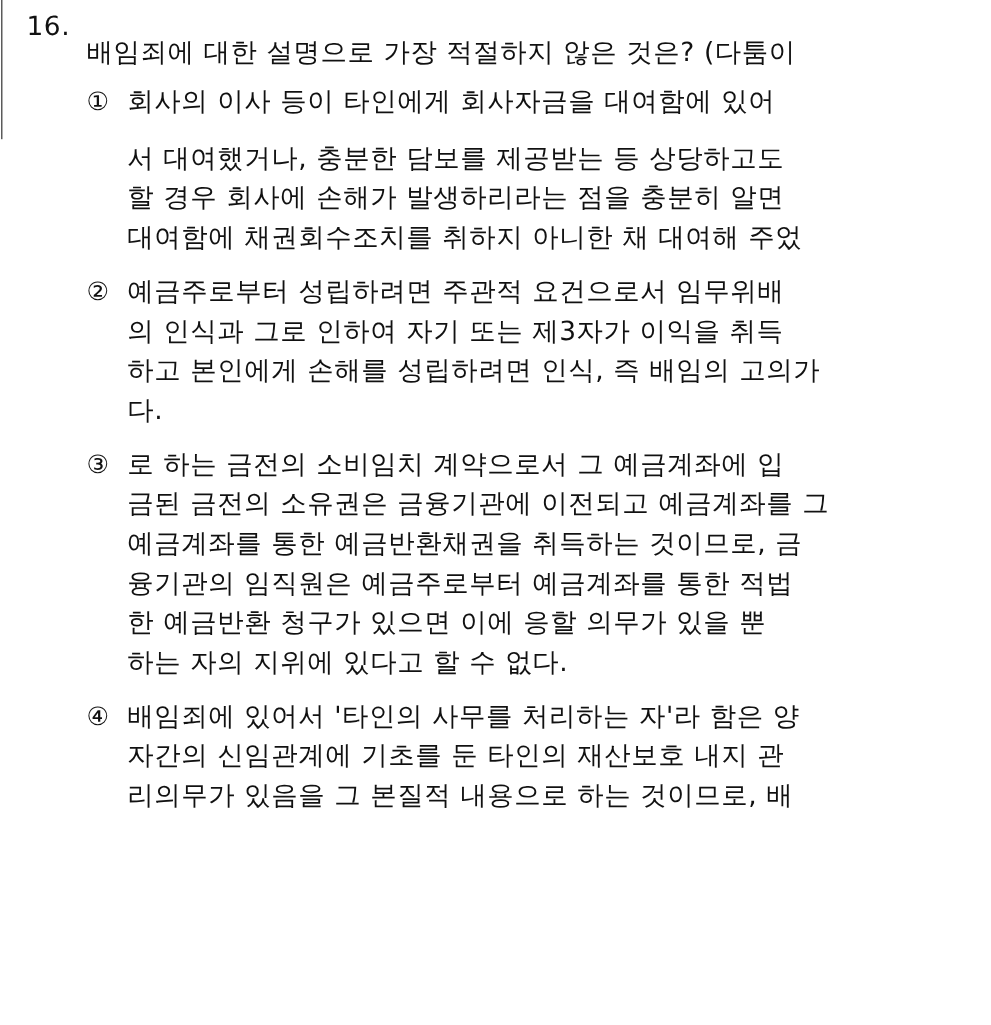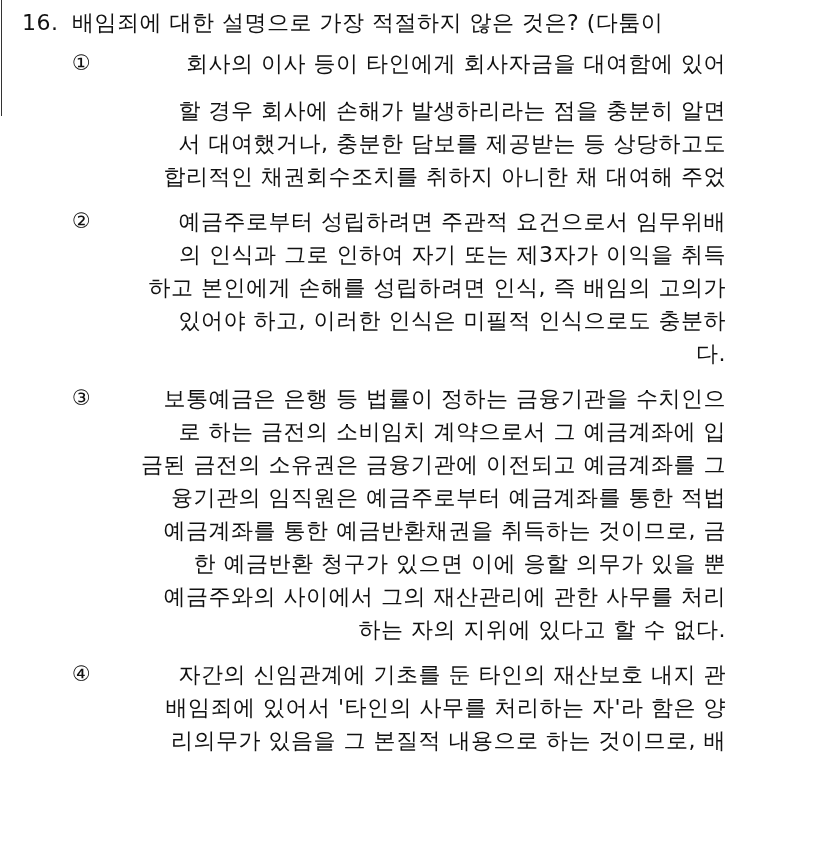--- a/index.html
+++ b/index.html
@@ -34,34 +34,34 @@
     }
     .q-stem {
       display: flex;
     }
     .q-number {
       width: 50px;
       flex: 0 0 auto;
     }
     .q-text {
       flex: 1 1 auto;
+      margin-top: 22px;
     }
     .option {
       display: flex;
       margin-left: 50px;
     }
     .option-marker {
       width: 34px;
       flex: 0 0 auto;
       font-size: 21px;
     }
     .option-body {
       width: 620px;
       flex: 0 0 auto;
-      text-align: right;
     }
     .option-line {
       display: block;
       white-space: nowrap;
     }
     .gap-after-stem { height: 8px; }
     .gap-small { height: 14px; }
     .gap-item { height: 12px; }
   </style>
 </head>
@@ -77,59 +77,56 @@
     </div>
   </div>
 
   <div class="gap-after-stem"></div>
 
   <div class="option">
     <span class="option-marker">①</span>
     <div class="option-body">
       <span class="option-line">회사의 이사 등이 타인에게 회사자금을 대여함에 있어</span>
       <div class="gap-small"></div>
+      <span class="option-line">서 대여했거나, 충분한 담보를 제공받는 등 상당하고도</span>
       <span class="option-line">할 경우 회사에 손해가 발생하리라는 점을 충분히 알면</span>
-      <span class="option-line">서 대여했거나, 충분한 담보를 제공받는 등 상당하고도</span>
-      <span class="option-line">합리적인 채권회수조치를 취하지 아니한 채 대여해 주었</span>
+      <span class="option-line">대여함에 채권회수조치를 취하지 아니한 채 대여해 주었</span>
     </div>
   </div>
 
   <div class="gap-item"></div>
 
   <div class="option">
     <span class="option-marker">②</span>
     <div class="option-body">
       <span class="option-line">예금주로부터 성립하려면 주관적 요건으로서 임무위배</span>
       <span class="option-line">의 인식과 그로 인하여 자기 또는 제3자가 이익을 취득</span>
       <span class="option-line">하고 본인에게 손해를 성립하려면 인식, 즉 배임의 고의가</span>
-      <span class="option-line">있어야 하고, 이러한 인식은 미필적 인식으로도 충분하</span>
       <span class="option-line">다.</span>
     </div>
   </div>
 
   <div class="gap-item"></div>
 
   <div class="option">
     <span class="option-marker">③</span>
     <div class="option-body">
-      <span class="option-line">보통예금은 은행 등 법률이 정하는 금융기관을 수치인으</span>
       <span class="option-line">로 하는 금전의 소비임치 계약으로서 그 예금계좌에 입</span>
       <span class="option-line">금된 금전의 소유권은 금융기관에 이전되고 예금계좌를 그</span>
+      <span class="option-line">예금계좌를 통한 예금반환채권을 취득하는 것이므로, 금</span>
       <span class="option-line">융기관의 임직원은 예금주로부터 예금계좌를 통한 적법</span>
-      <span class="option-line">예금계좌를 통한 예금반환채권을 취득하는 것이므로, 금</span>
       <span class="option-line">한 예금반환 청구가 있으면 이에 응할 의무가 있을 뿐</span>
-      <span class="option-line">예금주와의 사이에서 그의 재산관리에 관한 사무를 처리</span>
       <span class="option-line">하는 자의 지위에 있다고 할 수 없다.</span>
     </div>
   </div>
 
   <div class="gap-item"></div>
 
   <div class="option">
     <span class="option-marker">④</span>
     <div class="option-body">
+      <span class="option-line">배임죄에 있어서 '타인의 사무를 처리하는 자'라 함은 양</span>
       <span class="option-line">자간의 신임관계에 기초를 둔 타인의 재산보호 내지 관</span>
-      <span class="option-line">배임죄에 있어서 '타인의 사무를 처리하는 자'라 함은 양</span>
       <span class="option-line">리의무가 있음을 그 본질적 내용으로 하는 것이므로, 배</span>
 
     </div>
   </div>
 </div>
 
 </body></html>

